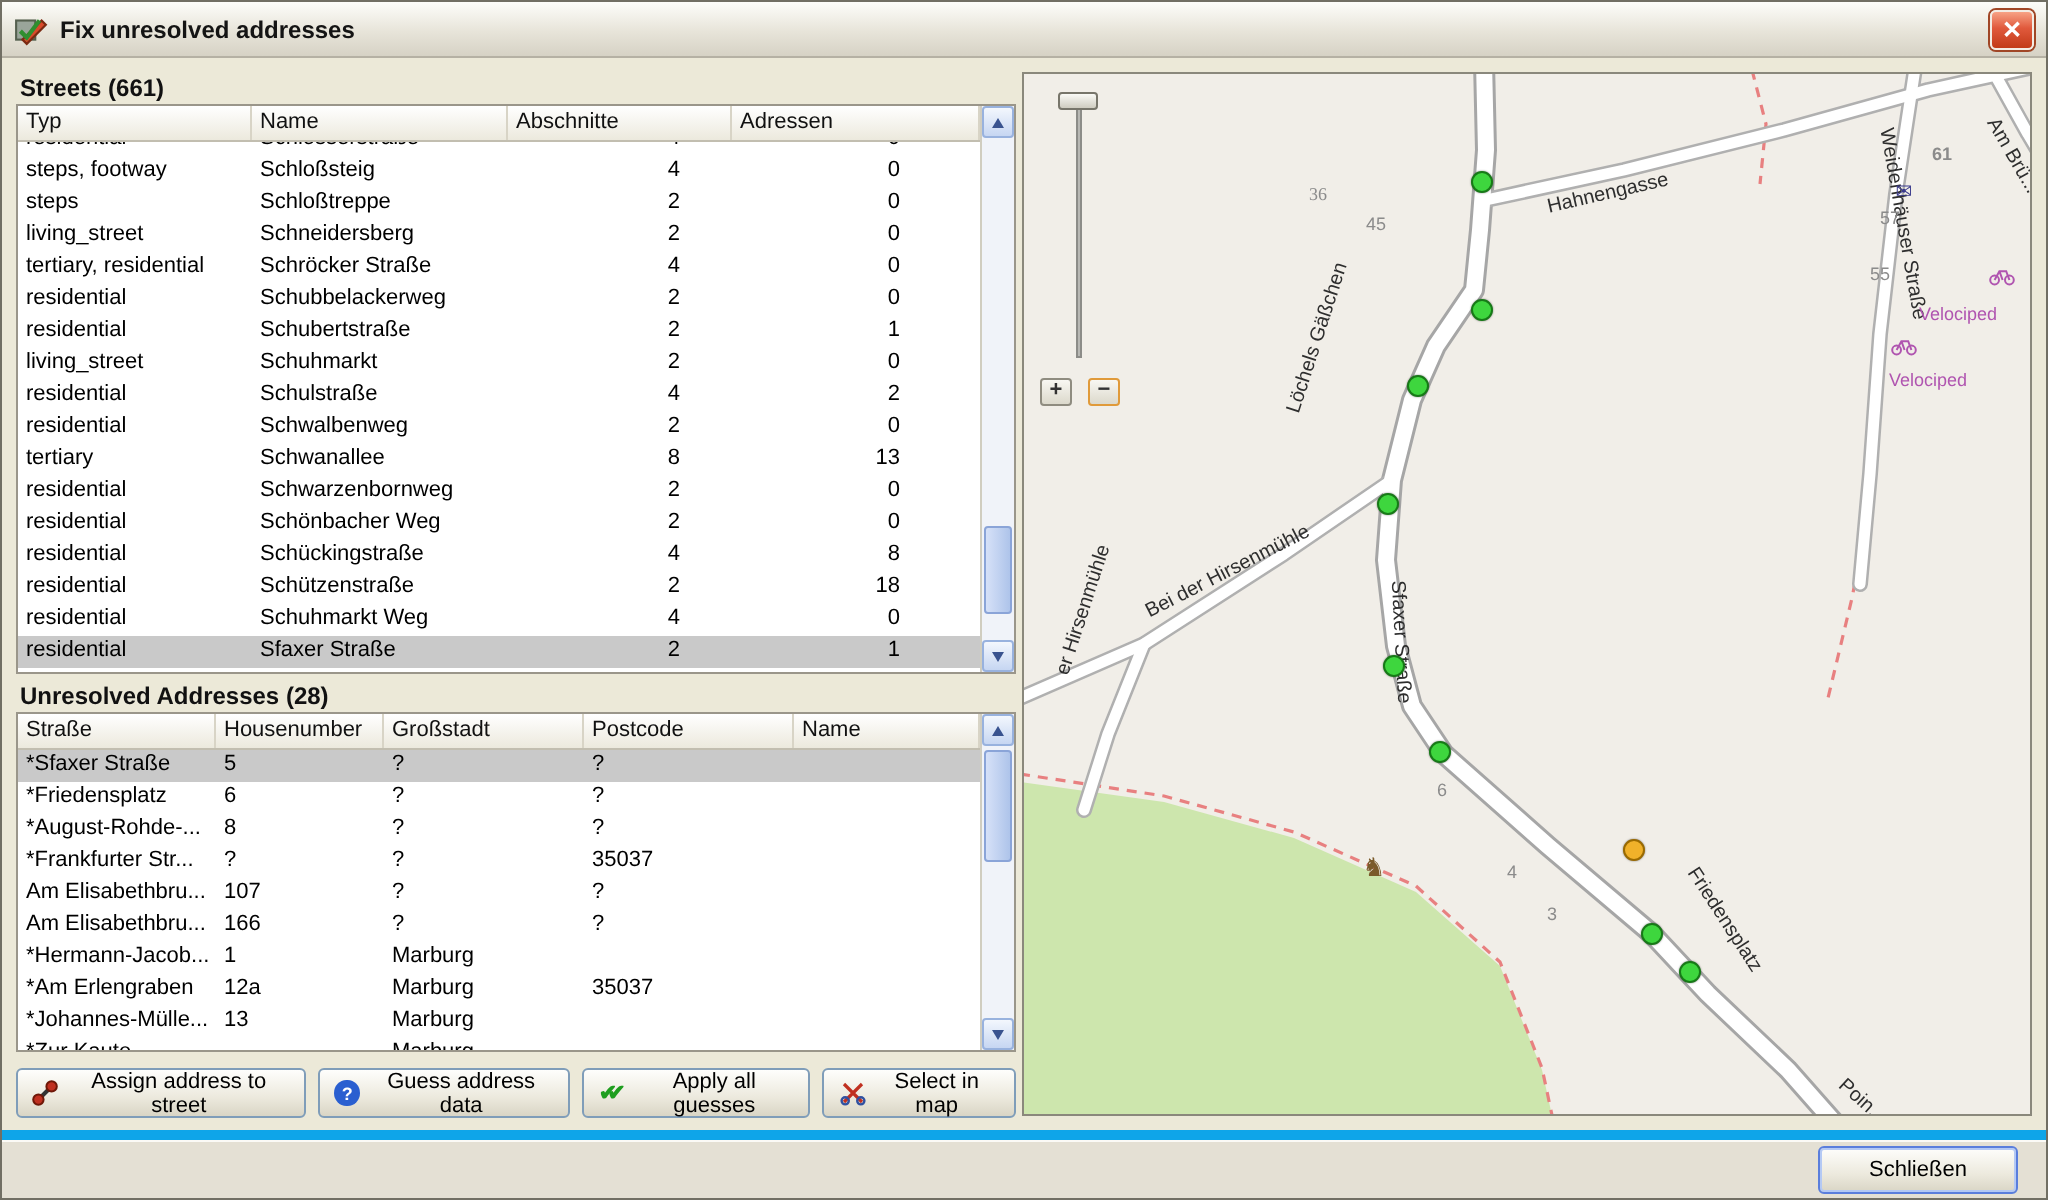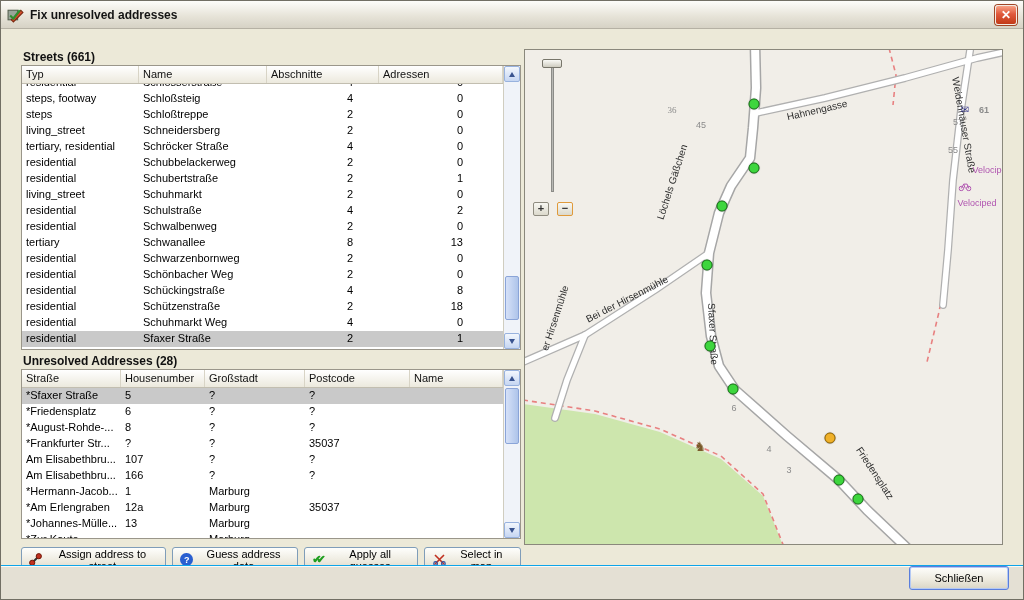--- a/index.html
+++ b/index.html
@@ -11,21 +11,21 @@
   .titlebar{height:28px;flex:0 0 28px;display:flex;align-items:center;gap:6px;padding:0 6px;
     background:linear-gradient(#fdfdfa,#e7e4d9 55%,#d6d2c5);border-bottom:1px solid #b5b1a4}
   .app-icon{width:17px;height:17px;flex:0 0 17px}
   .title-text{font-size:12px;font-weight:bold;color:#141414}
   .close-btn{margin-left:auto;width:22px;height:20px;border:1px solid #f3ece4;border-radius:3px;
     background:linear-gradient(#f6a habit) }
   .close-btn{background:linear-gradient(#f7a285,#e0593c 45%,#c23a18);color:#fff;font-size:12px;font-weight:bold;
     display:flex;align-items:center;justify-content:center;box-shadow:0 0 0 1px #a04626;cursor:default}
 
   
-  .content{flex:1;display:flex;padding:20px;gap:3px;overflow:hidden}
+  .content{flex:1;display:flex;padding:7px;gap:3px;overflow:hidden}
   .left{width:500px;flex:0 0 500px;display:flex;flex-direction:column}
   .section-title{font-size:12px;font-weight:bold;color:#111;padding:1px 2px;height:17px}
   .addr-title{margin-top:3px}
 
   .tframe{position:relative;border:1px solid #9a968a;background:#fff}
   .streets-frame{height:285px;flex:0 0 285px}
   .addr-frame{height:170px;flex:0 0 170px}
 
   .thead{position:absolute;left:0;top:0;right:17px;height:18px;display:flex;
     background:linear-gradient(#ffffff,#ece9dd);border-bottom:1px solid #c2beb0;z-index:2}
@@ -68,21 +68,21 @@
   .tb-btn{display:inline-flex;align-items:center;gap:4px;height:25px;padding:0 7px;font-size:11px;color:#000;
     background:linear-gradient(#fefefc,#ecead f) }
   .tb-btn{background:linear-gradient(#fefefc,#ece9dd 60%,#d9d5c5);border:1px solid #7f9db9;border-radius:3px;cursor:default}
   .tbi{width:14px;height:14px;display:inline-flex;align-items:center;justify-content:center}
   .icon-guess{width:13px;height:13px;border-radius:50%;background:#2a5fd0;color:#fff;font-size:9px;font-weight:bold;
     display:inline-flex;align-items:center;justify-content:center}
   .icon-apply{color:#1f9e1f;font-size:11px;font-weight:bold;letter-spacing:-5px;padding-right:5px}
 
   
   .footer{height:34px;flex:0 0 34px;background:#e4e0d4;border-top:1px solid #b2ae a0}
-  .footer{border-top:1px solid #0ea5e9;box-shadow:inset 0 1px 0 #fbfaf6;display:flex;
+  .footer{border-top:5px solid #0ea5e9;box-shadow:inset 0 1px 0 #fbfaf6;display:flex;align-items:center;
     justify-content:flex-end;padding:0 14px}
   .close-dialog-btn{width:100px;height:24px;font-size:11px;color:#000;
     background:linear-gradient(#fefefc,#ece9dd 60%,#d9d5c5);
     border:1px solid #5a7edc;border-radius:3px;box-shadow:inset 0 0 0 1px #b4c9f4;cursor:default}
 
   
   .map{flex:1;position:relative;border:1px solid #8a887c;background:#f1eee8;overflow:hidden}
   .map svg.base{position:absolute;left:0;top:0}
   .map-overlay{position:absolute;inset:0}
   .street-label{position:absolute;font-size:10px;color:#2e2e2e;white-space:nowrap}
@@ -407,21 +407,21 @@
           <div class="street-label" style="left: 147px; top: 132px; transform: translate(-50%, -50%) rotate(-72deg);">Löchels Gäßchen</div>
           <div class="street-label" style="left: 439px; top: 75px; transform: translate(-50%, -50%) rotate(80deg);">Weidenhäuser Straße</div>
           <div class="street-label" style="left: 494px; top: 41px; transform: translate(-50%, -50%) rotate(60deg);">Am Brü...</div>
           <div class="street-label" style="left: 188px; top: 284px; transform: translate(-50%, -50%) rotate(87deg);">Sfaxer Straße</div>
           <div class="street-label" style="left: 102px; top: 249px; transform: translate(-50%, -50%) rotate(-27deg);">Bei der Hirsenmühle</div>
           <div class="street-label" style="left: 30px; top: 268px; transform: translate(-50%, -50%) rotate(-72deg);">er Hirsenmühle</div>
           <div class="street-label" style="left: 350px; top: 423px; transform: translate(-50%, -50%) rotate(57deg);">Friedensplatz</div>
           <div class="street-label" style="left: 419px; top: 514px; transform: translate(-50%, -50%) rotate(42deg);">Poin...</div>
           <div class="house-number" style="left: 176px; top: 30px; transform: translate(-50%, -50%); margin-top: 45px;">45</div>
           <div class="house-number" style="left: 147px; top: 60px; transform: translate(-50%, -50%); font-family: Liberation Serif, serif;">36</div>
-          <div class="house-number" style="left: 459px; top: 60px; transform: translate(-50%, -50%); font-weight: bold;">61</div>
+          <div class="house-number" style="left: 459px; top: 40px; transform: translate(-50%, -50%); font-weight: bold;">61</div>
           <div class="house-number" style="left: 433px; top: 72px; transform: translate(-50%, -50%);">57</div>
           <div class="house-number" style="left: 428px; top: 100px; transform: translate(-50%, -50%);">55</div>
           <div class="house-number" style="left: 209px; top: 358px; transform: translate(-50%, -50%);">6</div>
           <div class="house-number" style="left: 244px; top: 399px; transform: translate(-50%, -50%);">4</div>
           <div class="house-number" style="left: 264px; top: 420px; transform: translate(-50%, -50%);">3</div>
           <div class="poi-label" style="color: rgb(176, 85, 176); left: 467px; top: 120px; transform: translate(-50%, -50%);">Velociped</div>
           <div class="poi-label" style="color: rgb(176, 85, 176); left: 452px; top: 153px; transform: translate(-50%, -50%);">Velociped</div>
           <div class="poi bicycle" style="left: 489px; top: 103px; transform: translate(-50%, -50%);"><svg width="13" height="9" viewBox="0 0 13 9">
               <circle cx="2.8" cy="6" r="2.2" fill="none" stroke="#b055b0"></circle>
               <circle cx="10.2" cy="6" r="2.2" fill="none" stroke="#b055b0"></circle>

